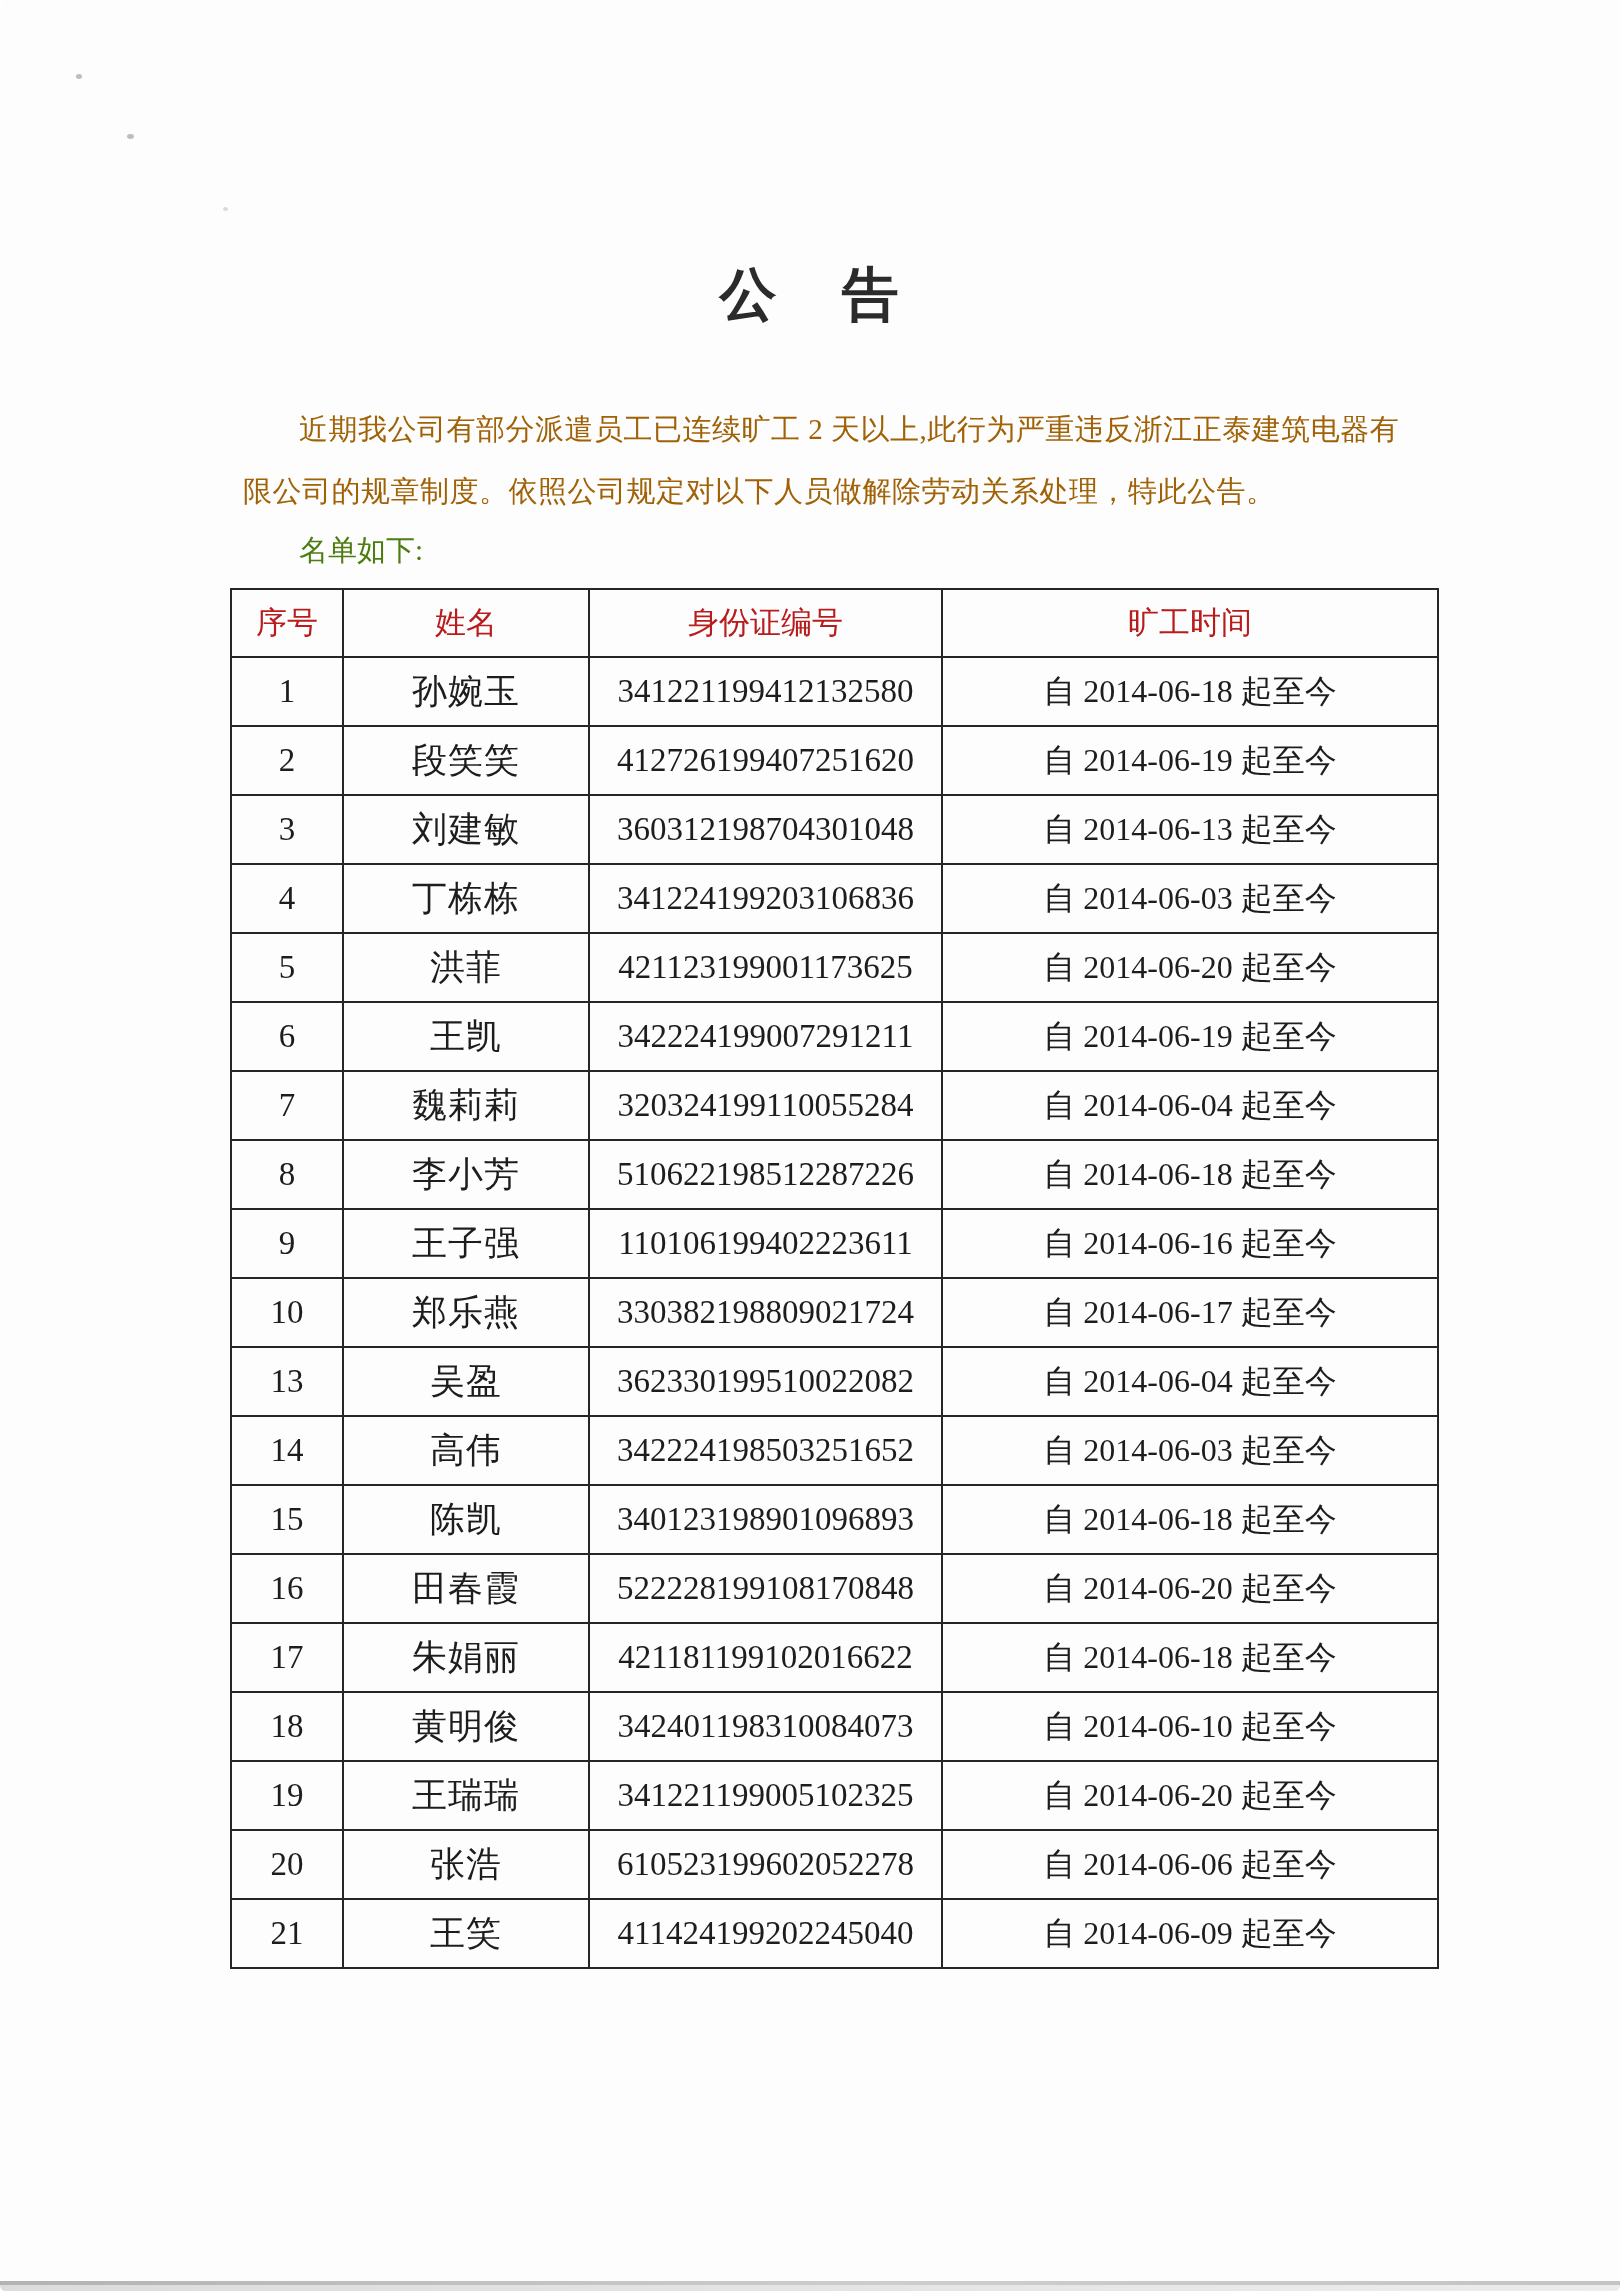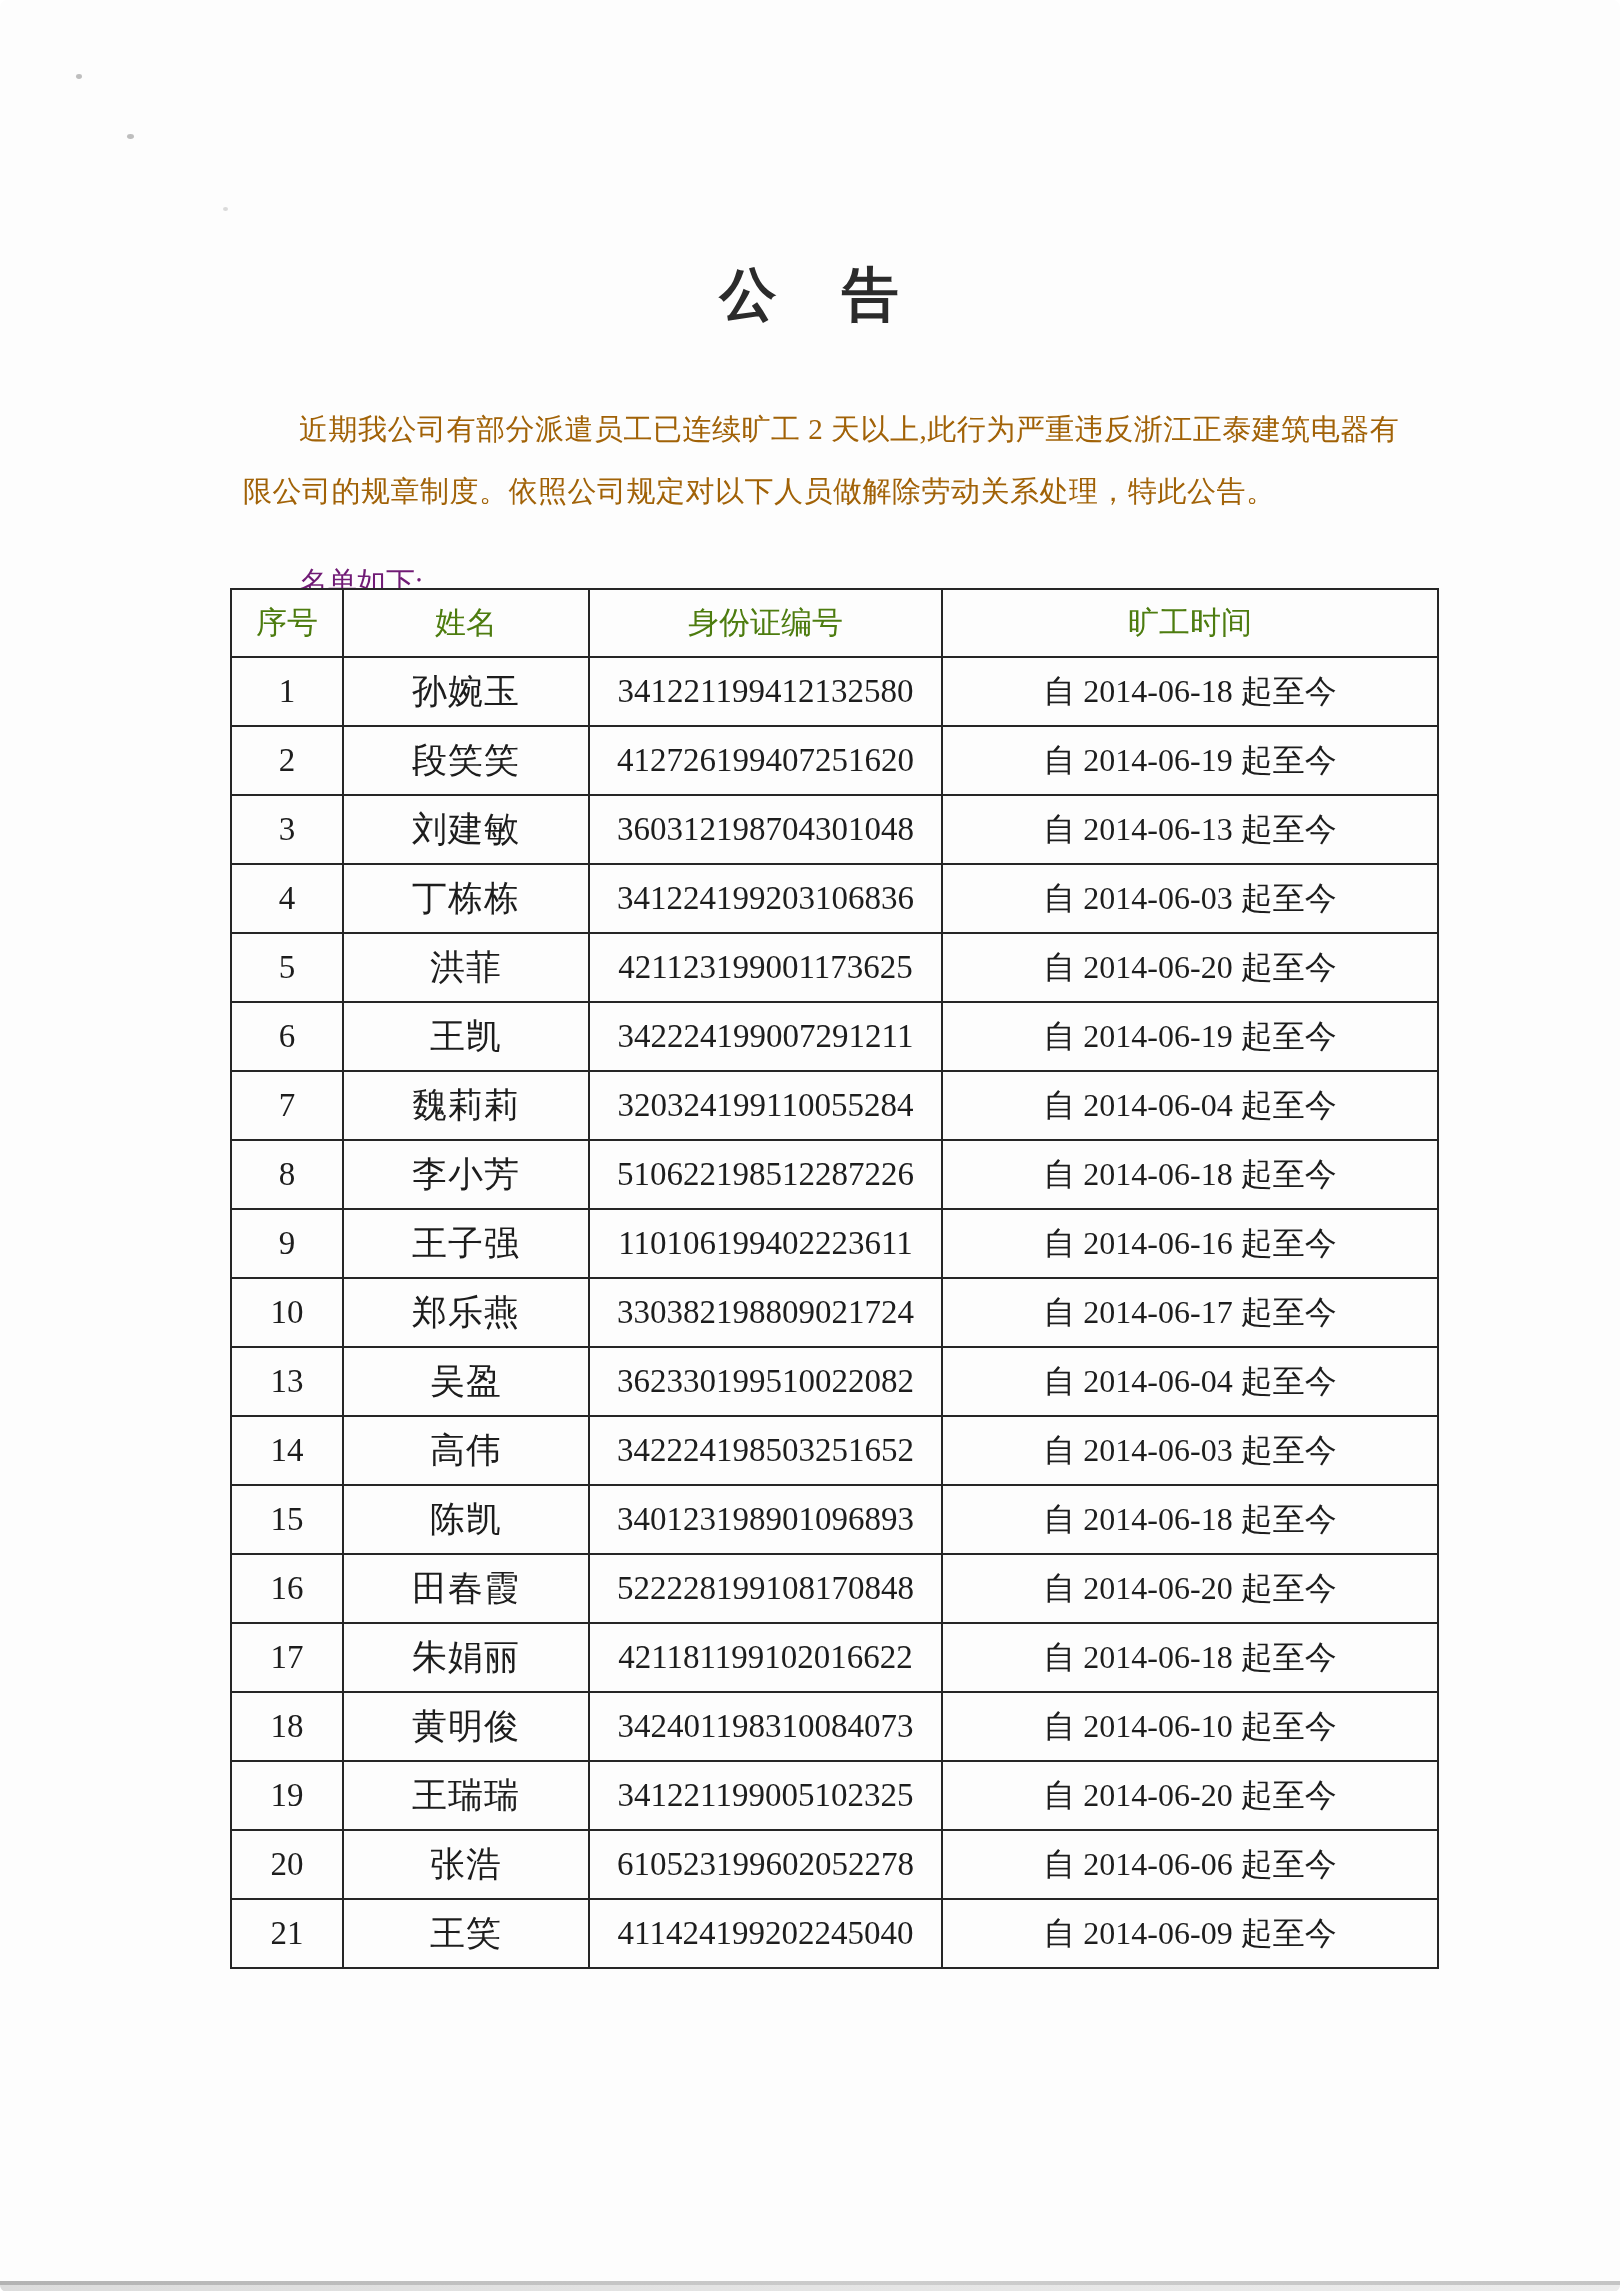--- a/index.html
+++ b/index.html
@@ -47,23 +47,22 @@
   }
   .intro-line.indent {
     padding-left: 56px;
   }
   .list-label {
     position: absolute;
     left: 299px;
     top: 530px;
     font-size: 29px;
     line-height: 41px;
-    color: #701a75;
+    color: #4d7c0f;
     white-space: nowrap;
-    margin-top: 32px;
   }
   table.notice-table {
     position: absolute;
     left: 230px;
     top: 588px;
     width: 1207px;
     border-collapse: collapse;
     table-layout: fixed;
     background: #fdfdfd;
   }
@@ -73,21 +72,21 @@
     padding: 0;
     text-align: center;
     vertical-align: middle;
     overflow: hidden;
     white-space: nowrap;
   }
   .notice-table thead th {
     height: 66px;
     font-size: 31px;
     font-weight: 400;
-    color: #4d7c0f;
+    color: #b91c1c;
   }
   .notice-table tbody td {
     height: 67px;
   }
   .cell-index { font-size: 33px; }
   .cell-name  { font-size: 35px; letter-spacing: 1px; }
   .cell-id    { font-size: 33px; letter-spacing: 0; }
   .cell-date  { font-size: 32px; }
   .speck {
     position: absolute;

